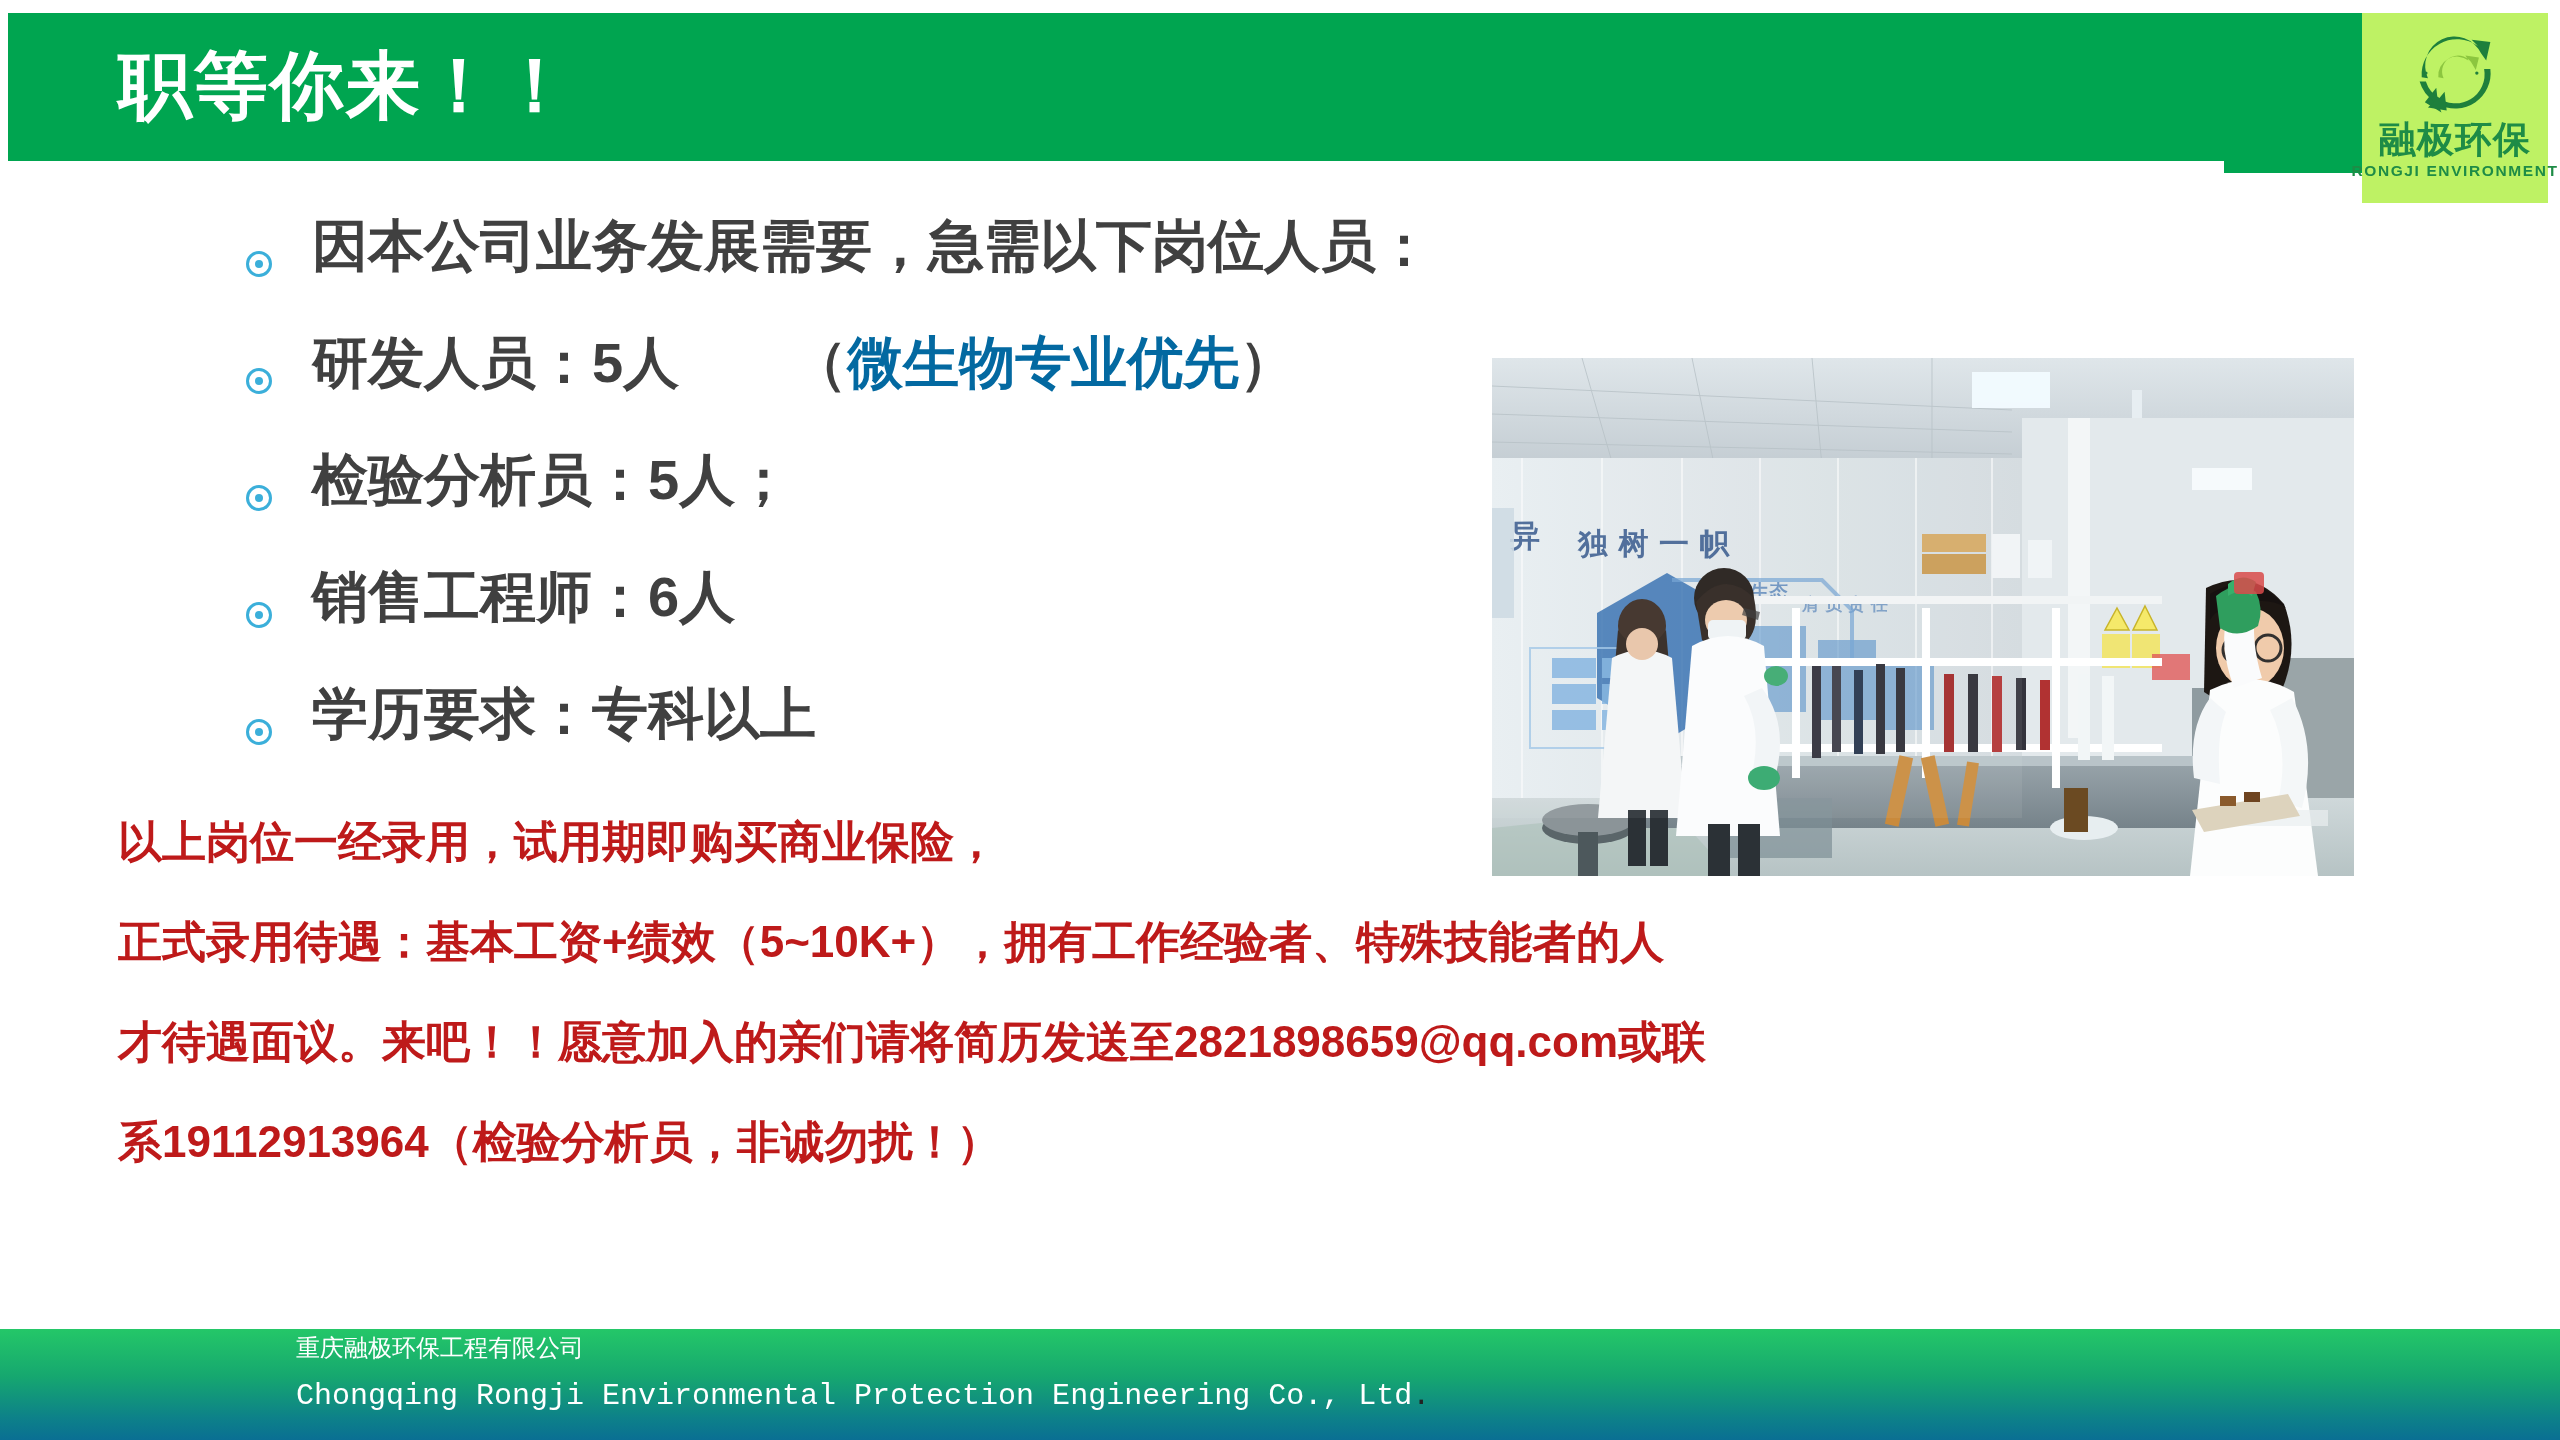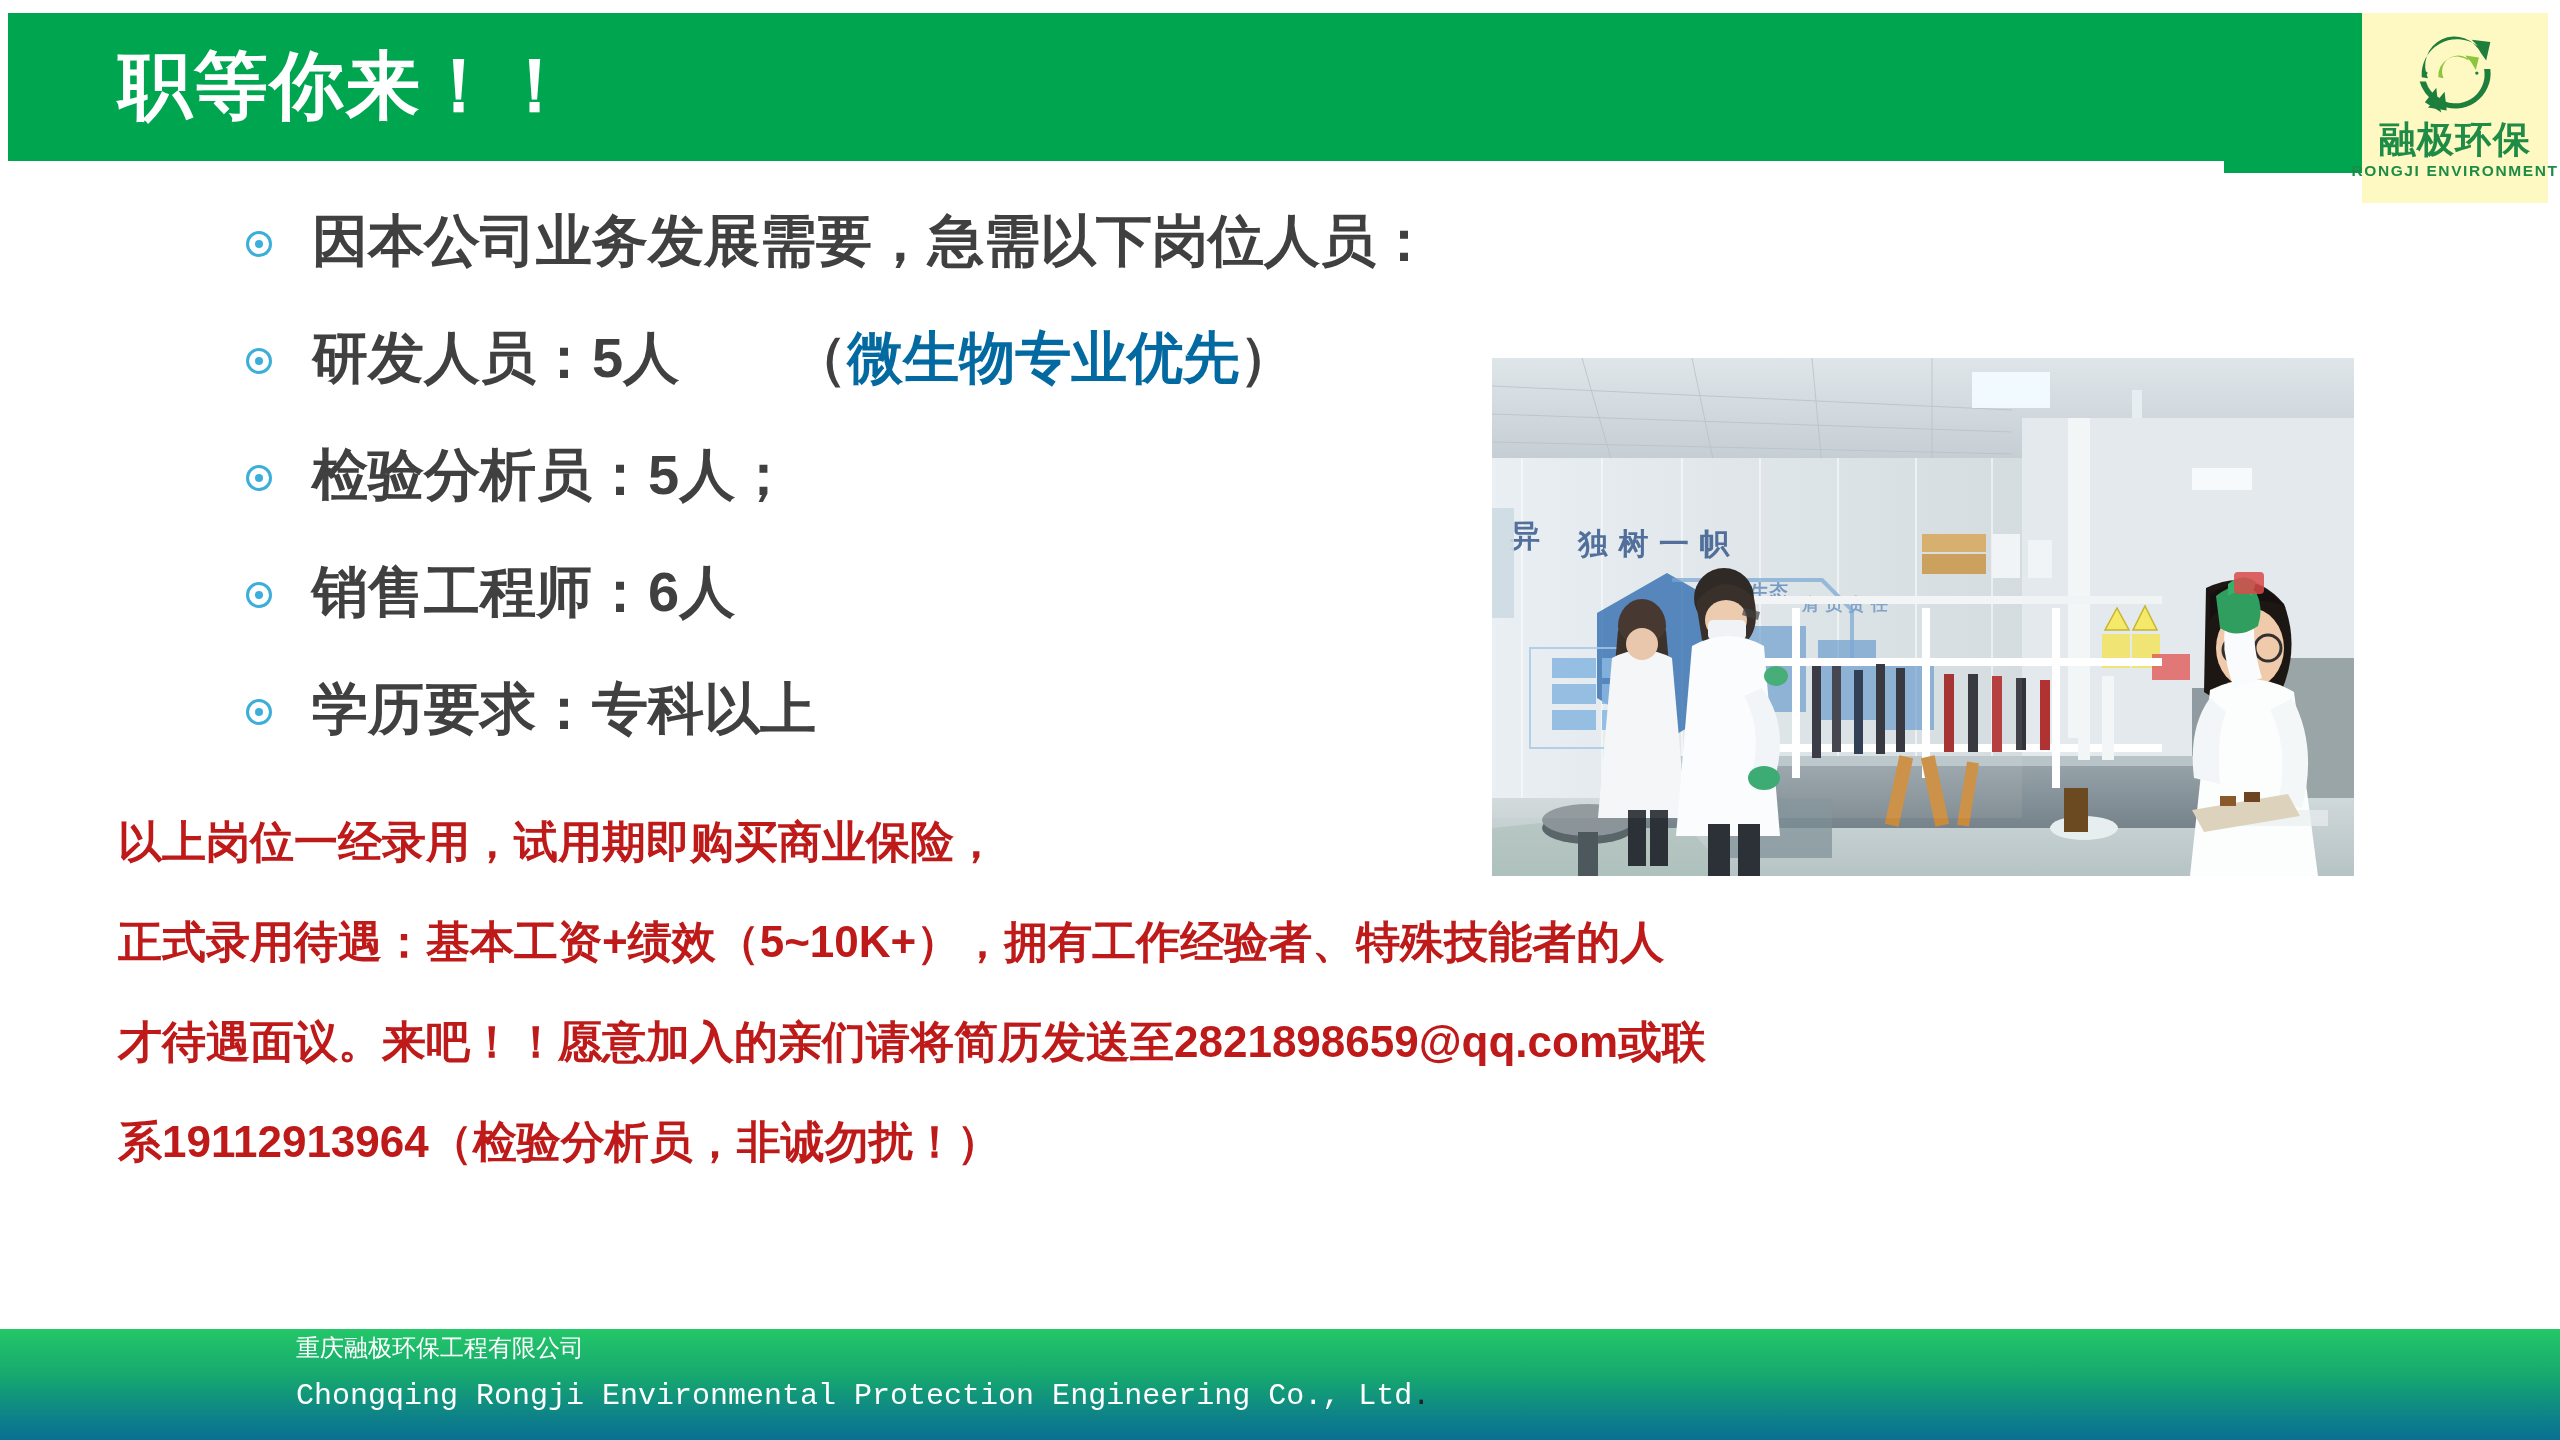--- a/index.html
+++ b/index.html
@@ -45,21 +45,21 @@
     height: 160px;
     background: #00A550;
     border-top-right-radius: 4px;
   }
   .logo-box {
     position: absolute;
     left: 2362px;
     top: 13px;
     width: 186px;
     height: 190px;
-    background: #fef9c3;
+    background: #bef264;
     display: flex;
     flex-direction: column;
     align-items: center;
     justify-content: flex-start;
     padding-top: 6px;
     box-sizing: border-box;
   }
   .logo-mark {
     width: 104px;
     height: 104px;
@@ -86,21 +86,21 @@
 
   
   .bullets {
     position: absolute;
     left: 246px;
     top: 205px;
     width: 1260px;
   }
   .bullet-row {
     display: flex;
-    align-items: center;
+    align-items: flex-end;
     height: 72px;
     margin-bottom: 45px;
   }
   .bullet-marker {
     flex: 0 0 auto;
     width: 26px;
     height: 26px;
     border: 3px solid #3BAFDA;
     border-radius: 50%;
     position: relative;

